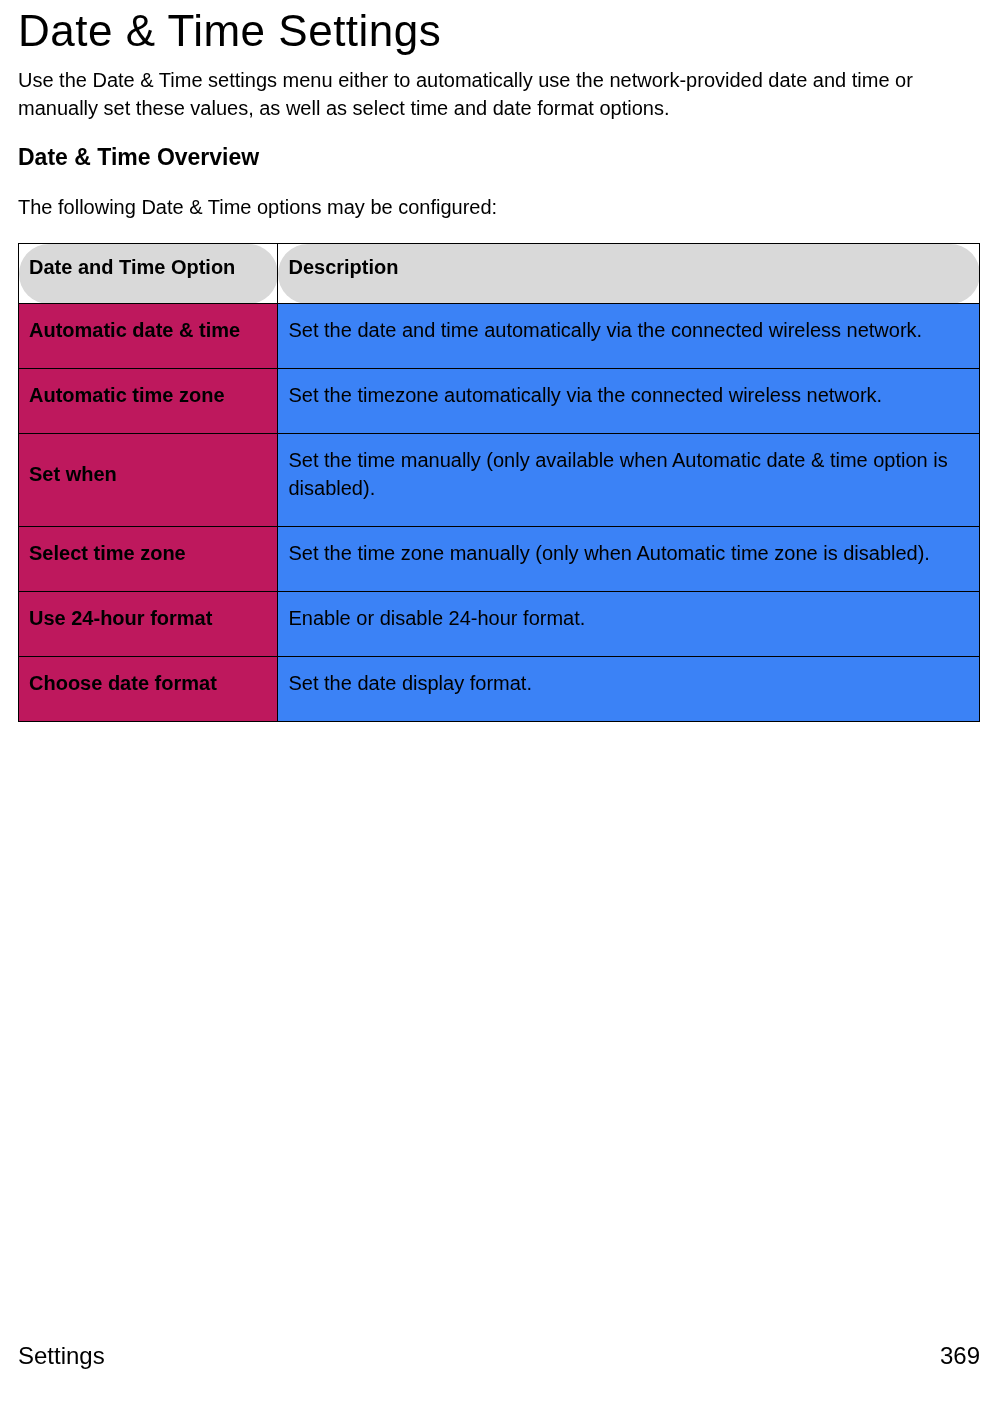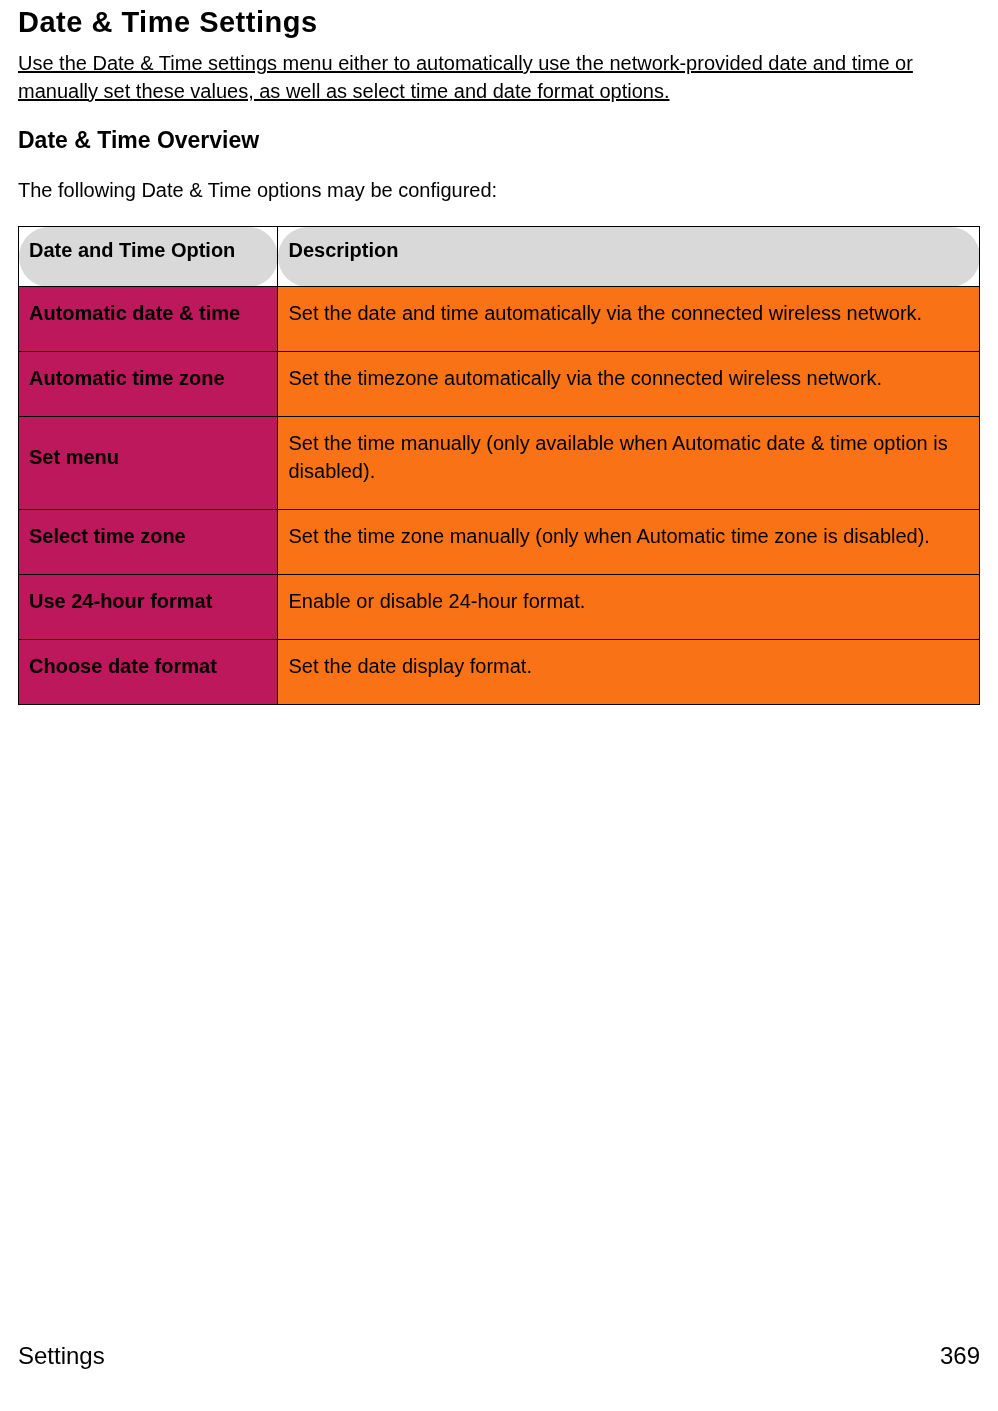--- a/index.html
+++ b/index.html
@@ -11,31 +11,30 @@
       font-family: Arial, Helvetica, sans-serif;
       width: 998px;
       height: 1411px;
       position: relative;
       background: #fff;
       color: #000;
       padding: 0 18px;
     }
     h1 {
       font-family: Verdana, Geneva, sans-serif;
-      font-size: 29px;
-      font-weight: bold;
+      font-size: 44px;
+      font-weight: normal;
       letter-spacing: 0.5px;
       margin-top: 6px;
       margin-bottom: 10px;
     }
     .intro {
       font-size: 20px;
       line-height: 1.4;
       margin-bottom: 22px;
-      text-decoration: underline;
     }
     h2 {
       font-family: Arial, Helvetica, sans-serif;
       font-size: 23px;
       font-weight: bold;
       margin-bottom: 22px;
     }
     .subintro {
       font-size: 20px;
       line-height: 1.4;
@@ -58,21 +57,21 @@
       border-radius: 30px;
     }
     td.option-cell {
       background: #be185d;
       font-weight: bold;
       padding: 12px 10px 24px 10px;
       width: 27%;
       vertical-align: middle;
     }
     td.desc-cell {
-      background: #f97316;
+      background: #3b82f6;
       font-weight: normal;
       padding: 12px 10px 24px 10px;
       line-height: 1.4;
     }
     th:first-child { width: 27%; }
     .footer {
       position: absolute;
       bottom: 41px;
       left: 18px;
       right: 18px;
@@ -99,21 +98,21 @@
   <tbody>
     <tr>
       <td class="option-cell">Automatic date &amp; time</td>
       <td class="desc-cell">Set the date and time automatically via the connected wireless network.</td>
     </tr>
     <tr>
       <td class="option-cell">Automatic time zone</td>
       <td class="desc-cell">Set the timezone automatically via the connected wireless network.</td>
     </tr>
     <tr>
-      <td class="option-cell">Set menu</td>
+      <td class="option-cell">Set when</td>
       <td class="desc-cell">Set the time manually (only available when Automatic date &amp; time option is disabled).</td>
     </tr>
     <tr>
       <td class="option-cell">Select time zone</td>
       <td class="desc-cell">Set the time zone manually (only when Automatic time zone is disabled).</td>
     </tr>
     <tr>
       <td class="option-cell">Use 24-hour format</td>
       <td class="desc-cell">Enable or disable 24-hour format.</td>
     </tr>

